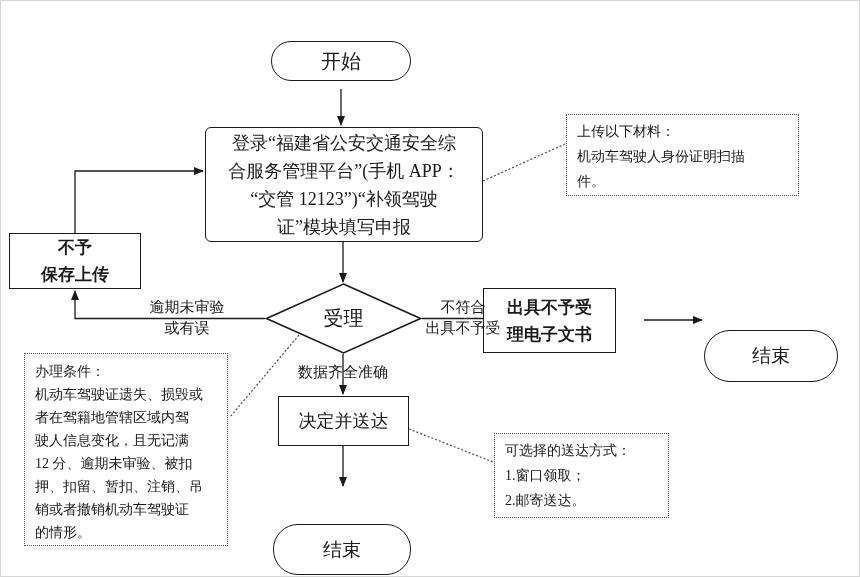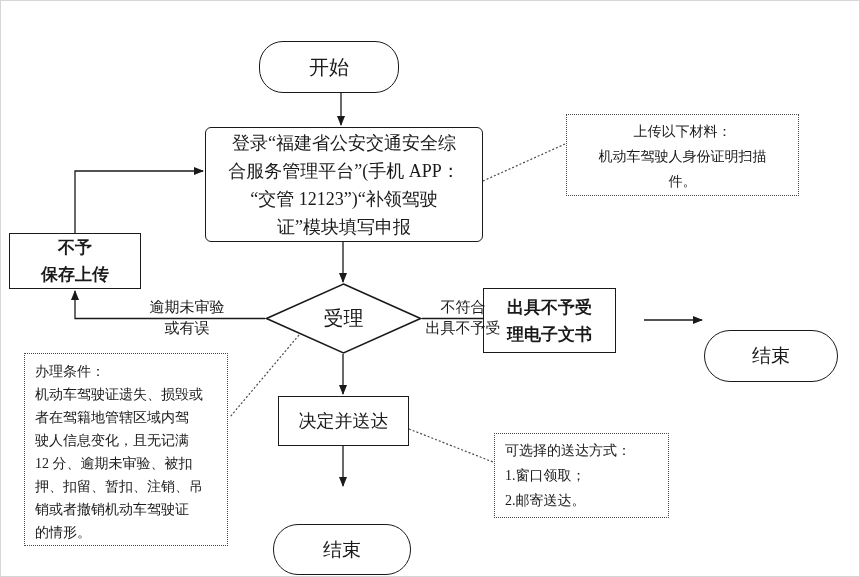--- a/index.html
+++ b/index.html
@@ -44,47 +44,48 @@
       <path d="M342,353 L342,393" marker-end="url(#arrow)"></path>
       <path d="M342,445 L342,485" marker-end="url(#arrow)"></path>
     </g>
     <g stroke="#4a4a4a" stroke-width="1.2" stroke-dasharray="2 2" fill="none">
       <path d="M482,180 L564,143"></path>
       <path d="M298,334 L229,416"></path>
       <path d="M408,428 L492,461"></path>
     </g>
   </svg>
 
-  <div class="node stadium f20" style="left:258px;top:40px;width:140px;height:52px;border-radius:24px;">开始</div>
+  <div class="node stadium f20" style="left:270px;top:40px;width:140px;height:40px;border-radius:24px;">开始</div>
 
   <div class="node f18" style="left:204px;top:126px;width:278px;height:115px;border-radius:6px;">登录“福建省公安交通安全综
 合服务管理平台”(手机 APP：
 “交管 12123”)“补领驾驶
 证”模块填写申报</div>
 
-  <div class="note" style="left:565px;top:113px;width:233px;height:82px;line-height:25px;padding:4px 10px;text-align:center;">上传以下材料：
+  <div class="note" style="left:565px;top:113px;width:233px;height:82px;line-height:25px;padding:4px 10px;">上传以下材料：
 机动车驾驶人身份证明扫描
 件。</div>
 
   <div class="node f17" style="left:8px;top:232px;width:132px;height:56px;">不予
 保存上传</div>
 
   <div class="diamond" style="left:264px;top:282px;width:157px;height:71px;">
     <svg width="157" height="71" viewBox="0 0 157 71">
       <polygon points="78.5,1 155.5,35.5 78.5,70 1.5,35.5" fill="#ffffff" stroke="#1a1a1a" stroke-width="1.5"></polygon>
     </svg>
     <span class="diamond-label">受理</span>
   </div>
 
   <div class="edge-label" style="left:139px;top:296px;width:94px;">逾期未审验
 或有误</div>
 
   <div class="edge-label" style="left:424px;top:296px;width:76px;">不符合
 出具不予受</div>
 
+  <div class="edge-label" style="left:294px;top:361px;width:96px;">数据齐全准确</div>
 
   <div class="node f17" style="left:482px;top:287px;width:133px;height:65px;">出具不予受
 理电子文书</div>
 
   <div class="node stadium f19" style="left:703px;top:293px;width:134px;height:52px;border-radius:26px;">结束</div>
 
   <div class="note" style="left:23px;top:352px;width:204px;height:193px;line-height:23px;padding:6px 10px;">办理条件：
 机动车驾驶证遗失、损毁或
 者在驾籍地管辖区域内驾
 驶人信息变化，且无记满

